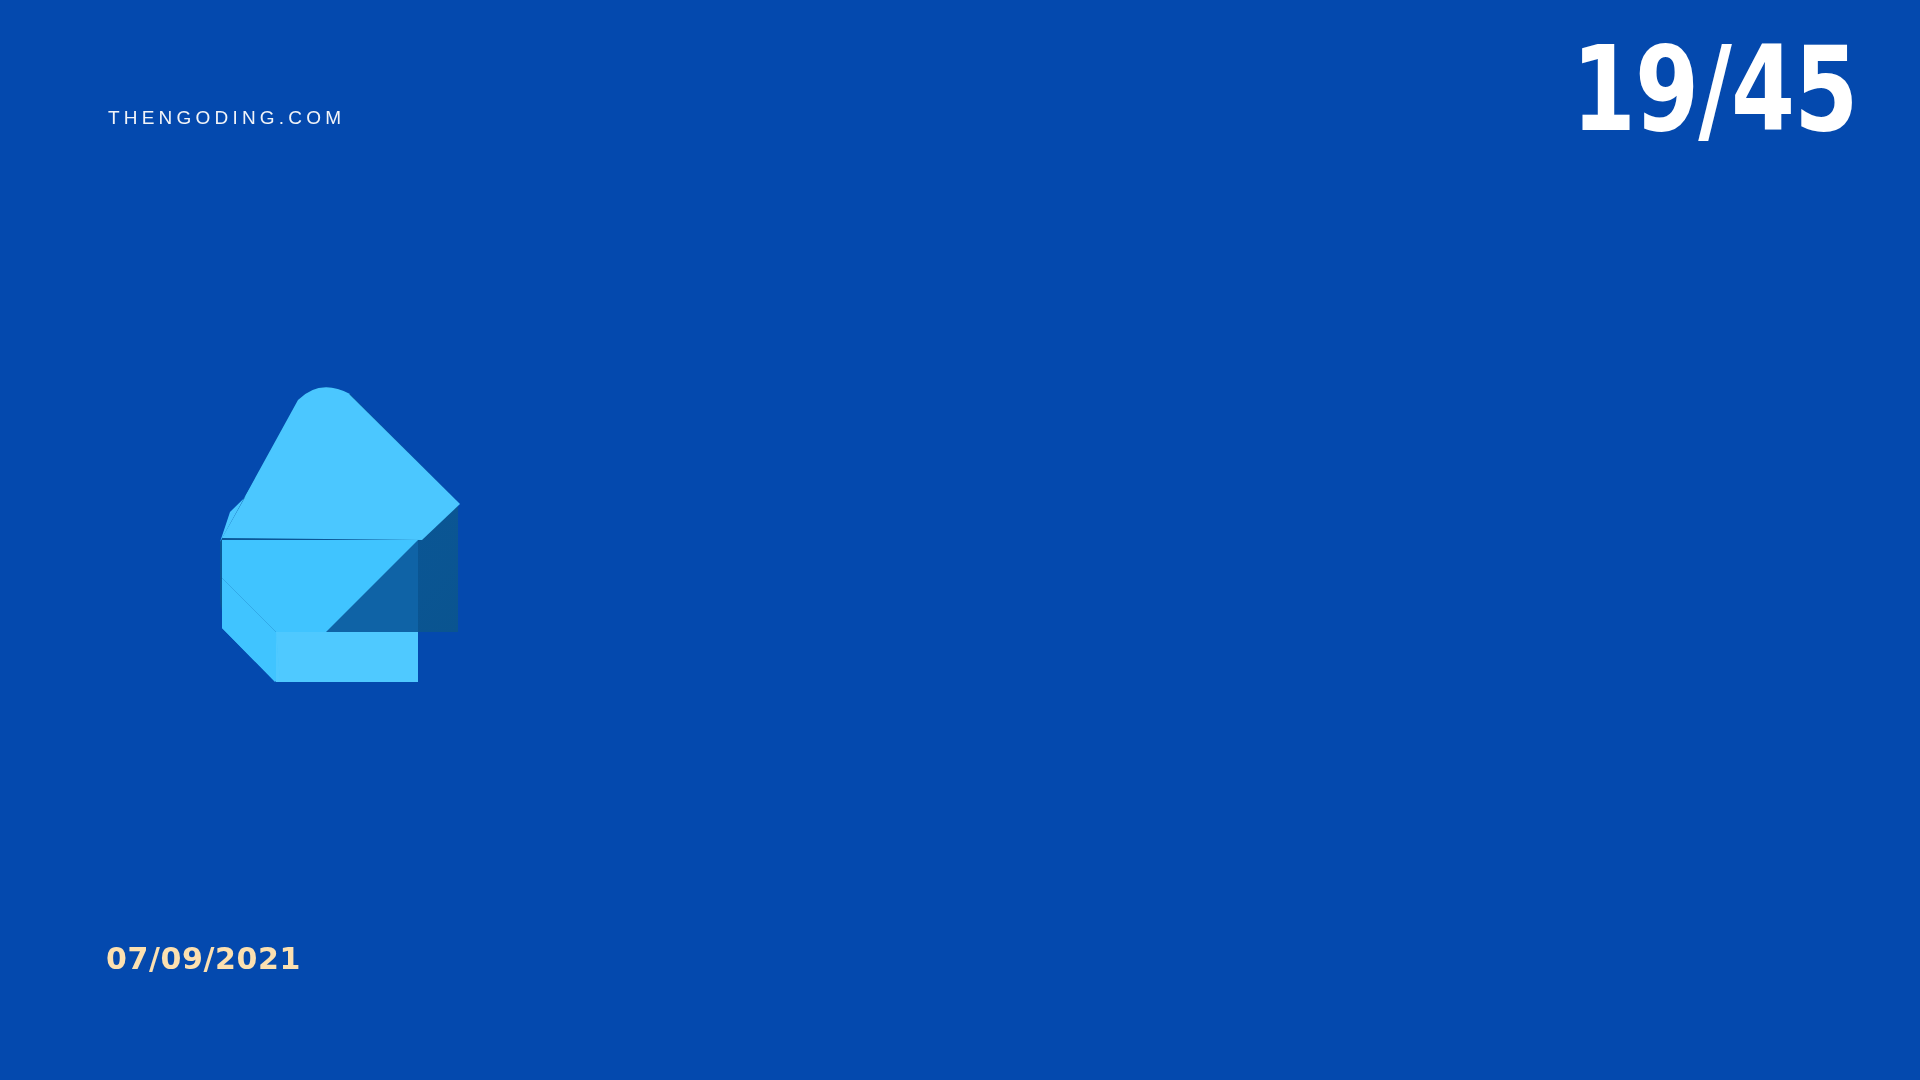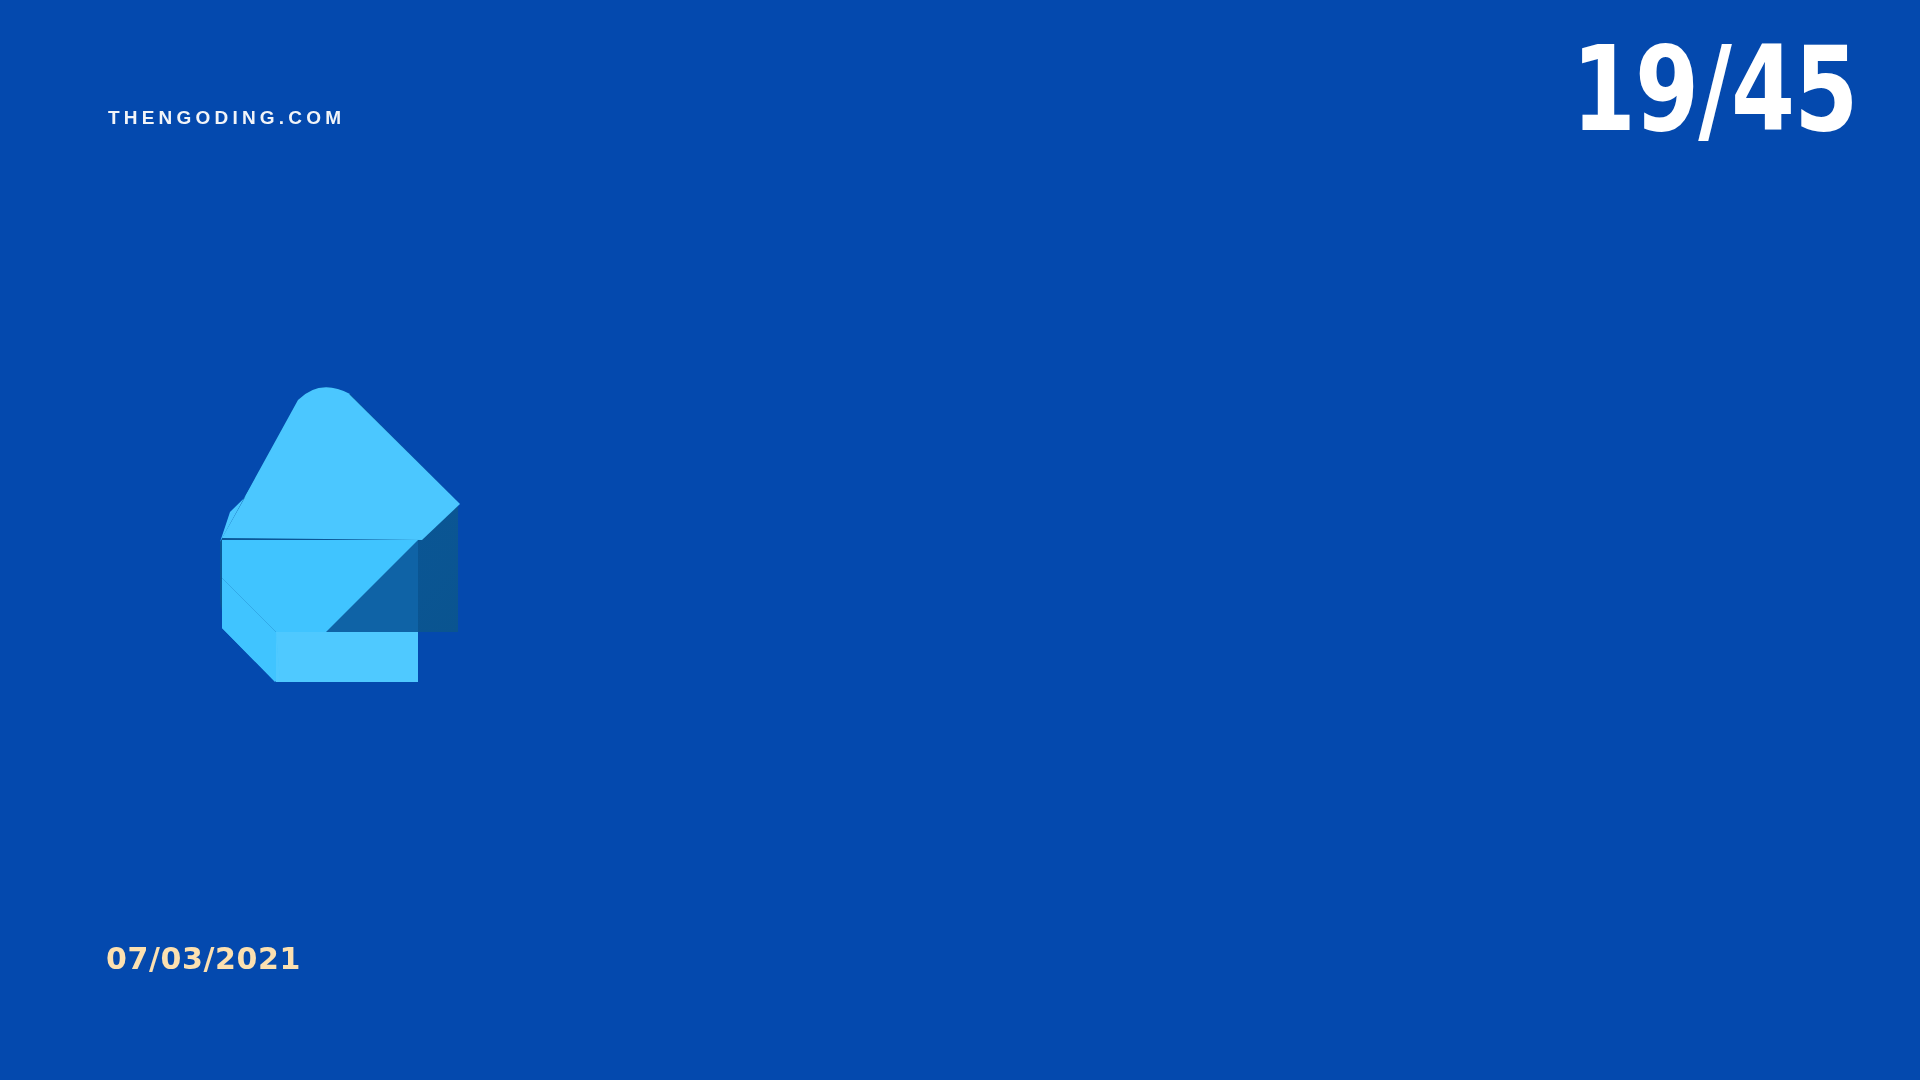--- a/index.html
+++ b/index.html
@@ -22,21 +22,21 @@
     overflow: hidden;
   }
 
   
   .brand {
     position: absolute;
     left: 108px;
     top: 108px;
     font-family: "Liberation Sans", sans-serif;
     font-size: 19px;
-    font-weight: 700;
+    font-weight: 400;
     letter-spacing: 4.2px;
     color: #F2F4F8;
     white-space: nowrap;
     line-height: 1;
   }
 
   .page-counter {
     position: absolute;
     right: 62px;
     top: 30px;
@@ -167,15 +167,15 @@
       <g>
         <path d="M 62 156 L 140 18 Q 161 -3 190 13 L 300 122 L 262 158 Z" fill="#4BC7FF"></path>
         <path d="M 62 158 L 258 158 L 258 250 L 116 250 L 62 196 Z" fill="#0B5A9E" opacity="0.92"></path>
         <path d="M 62 158 L 258 158 L 120 296 L 116 250 L 62 196 Z" fill="#40C4FF"></path>
         <path d="M 116 250 L 258 250 L 258 300 L 120 300 Z" fill="#4FC9FF"></path>
       </g>
     </svg>
   </div>
 
 
-  <div class="date">07/03/2021</div>
+  <div class="date">07/09/2021</div>
 
 </div>
 
 </body></html>

